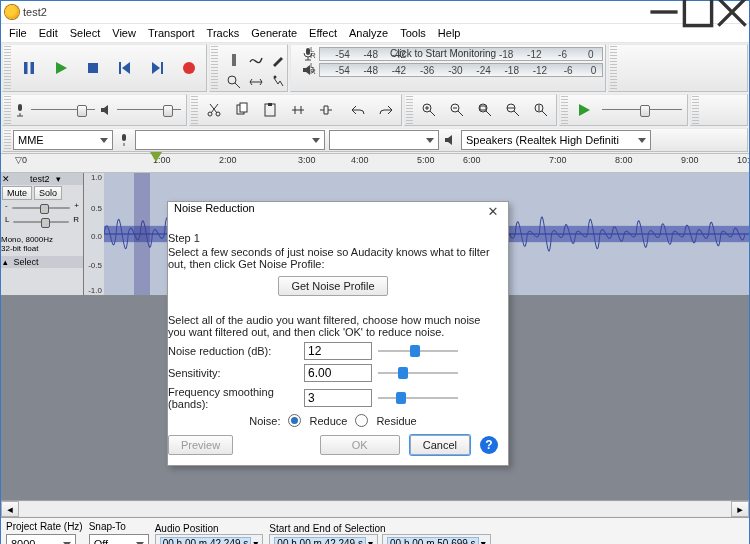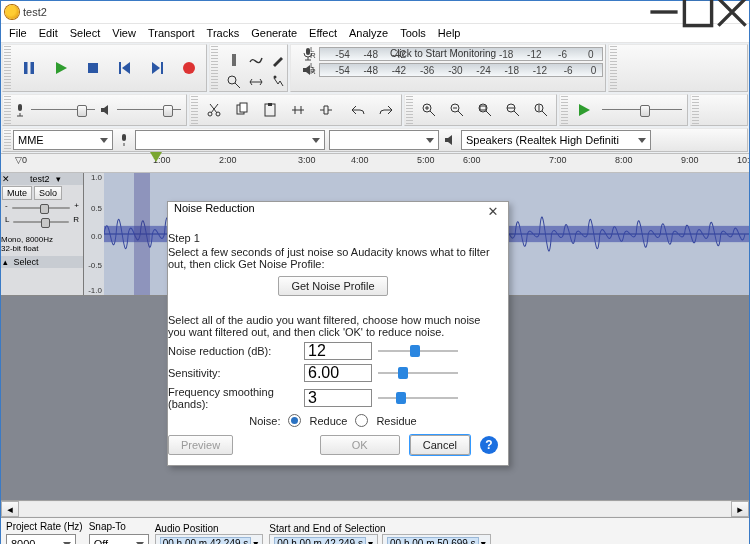--- a/index.html
+++ b/index.html
@@ -65,21 +65,21 @@
   .dlg-title{height:24px;display:flex;padding:0 6px;font-size:11px}
   .dlg-title .cl{margin-left:auto;width:18px;height:18px;display:flex;align-items:center;justify-content:center;font-size:13px;color:#444}
   .dlg-body{padding:4px 10px 10px 0;color:#222}
   .dlg-body .stp{margin-top:2px}
   .dlg-body p{margin:2px 0;font-size:11px}
   .dbtn{border:1px solid #a5a5a5;background:linear-gradient(#fdfdfd,#e8e8e8);padding:3px 12px;border-radius:2px;display:inline-flex;align-items:center;justify-content:center;font-size:11px}
   .dbtn.dis{color:#9a9a9a}
   .dbtn.def{box-shadow:0 0 0 1px #3399ff}
   .frow{display:flex;align-items:center;margin:4px 0;gap:6px}
   .frow .flab{width:130px}
-  .tinput{width:60px;height:16px;border:1px solid #8a8a8a;padding:0 3px;font-size:16px}
+  .tinput{width:60px;height:16px;border:1px solid #8a8a8a;padding:0 3px;font-size:12px}
   .dslider{position:relative;width:80px;height:14px}
   .dslider::before{content:"";position:absolute;left:0;right:0;top:6px;border-top:2px solid #c0c0c0}
   .dslider .th{position:absolute;top:1px;width:10px;height:12px;background:#2a86e0;border-radius:2px}
   .radio{width:11px;height:11px;border:1px solid #666;border-radius:50%;display:inline-block;position:relative;vertical-align:middle}
   .radio.on::after{content:"";position:absolute;inset:2px;background:#2a72c2;border-radius:50%}
   .help{width:18px;height:18px;border-radius:50%;background:#1b6fe0;color:#fff;display:flex;align-items:center;justify-content:center;font-weight:bold;font-size:12px}
   .dbtnrow{display:flex;gap:10px;align-items:center;margin-top:8px}
 </style>
 </head>
 <body>

